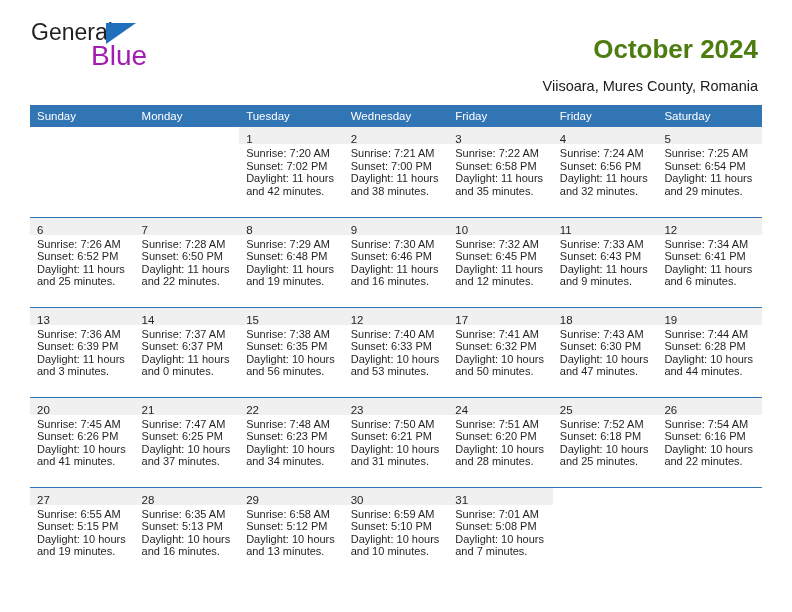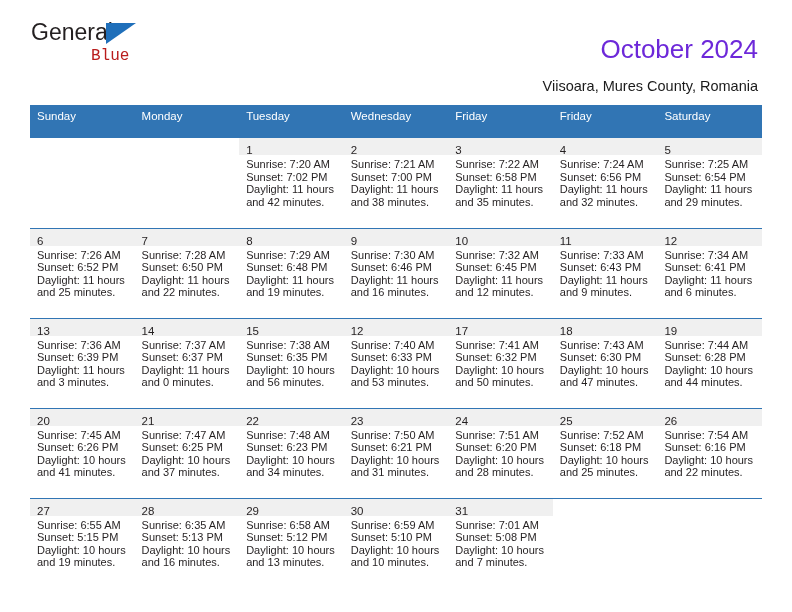--- a/index.html
+++ b/index.html
@@ -52,35 +52,35 @@
     top: 4px;
     width: 0;
     height: 0;
     border-left: 30px solid #1f6fba;
     border-bottom: 21px solid transparent;
   }
   .logo-blue {
     position: absolute;
     left: 60px;
     top: 24px;
-    font-size: 16px;
-    color: #b91c1c;
-    font-family: Liberation Mono, monospace;
+    font-size: 28px;
+    color: #a21caf;
+    font-family: Liberation Sans, sans-serif;
     line-height: 26px;
   }
 
   .title {
     position: absolute;
     right: 34px;
     top: 34px;
     font-size: 26px;
-    color: #6d28d9;
+    color: #4d7c0f;
     text-align: right;
     white-space: nowrap;
-    font-weight: normal;
+    font-weight: bold;
   }
   .subtitle {
     position: absolute;
     right: 34px;
     top: 78px;
     font-size: 14.5px;
     color: #1a1a1a;
     text-align: left;
     white-space: nowrap;
   }
@@ -96,21 +96,21 @@
     border-collapse: collapse;
     table-layout: fixed;
     width: 732px;
   }
   table.cal th {
     background: #3175b4;
     color: #ffffff;
     font-size: 11.5px;
     font-weight: normal;
     text-align: left;
-    padding: 5px 0 16px 7px;
+    padding: 5px 0 5px 7px;
     height: 19px;
     box-sizing: border-box;
     width: 104.57px;
     margin-left: 40px;
   }
   table.cal td {
     vertical-align: top;
     padding: 0;
     border-top: 1px solid #3175b4;
     height: 90px;

